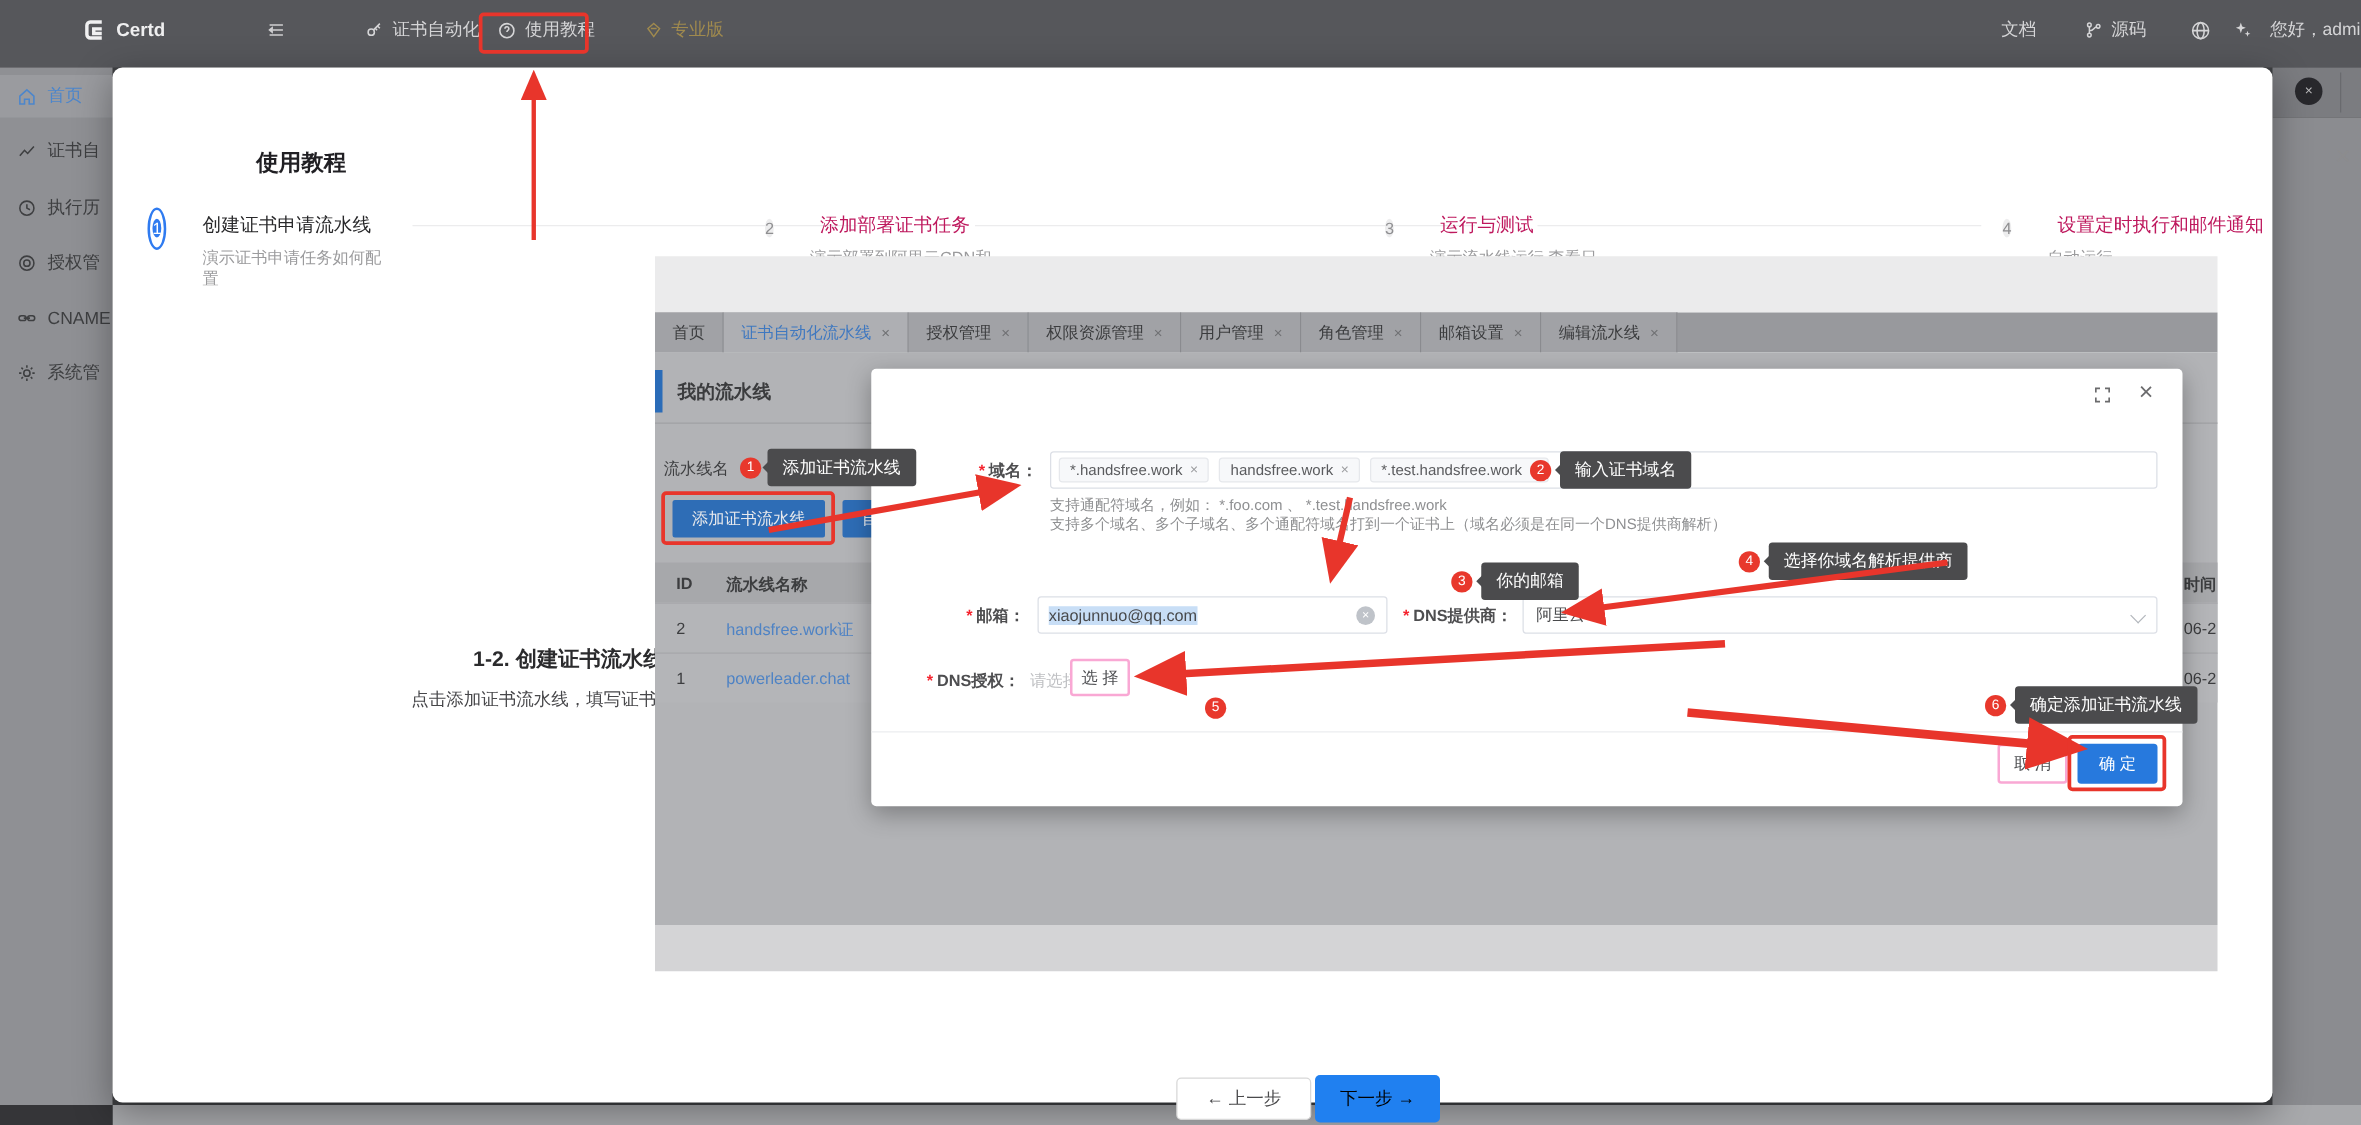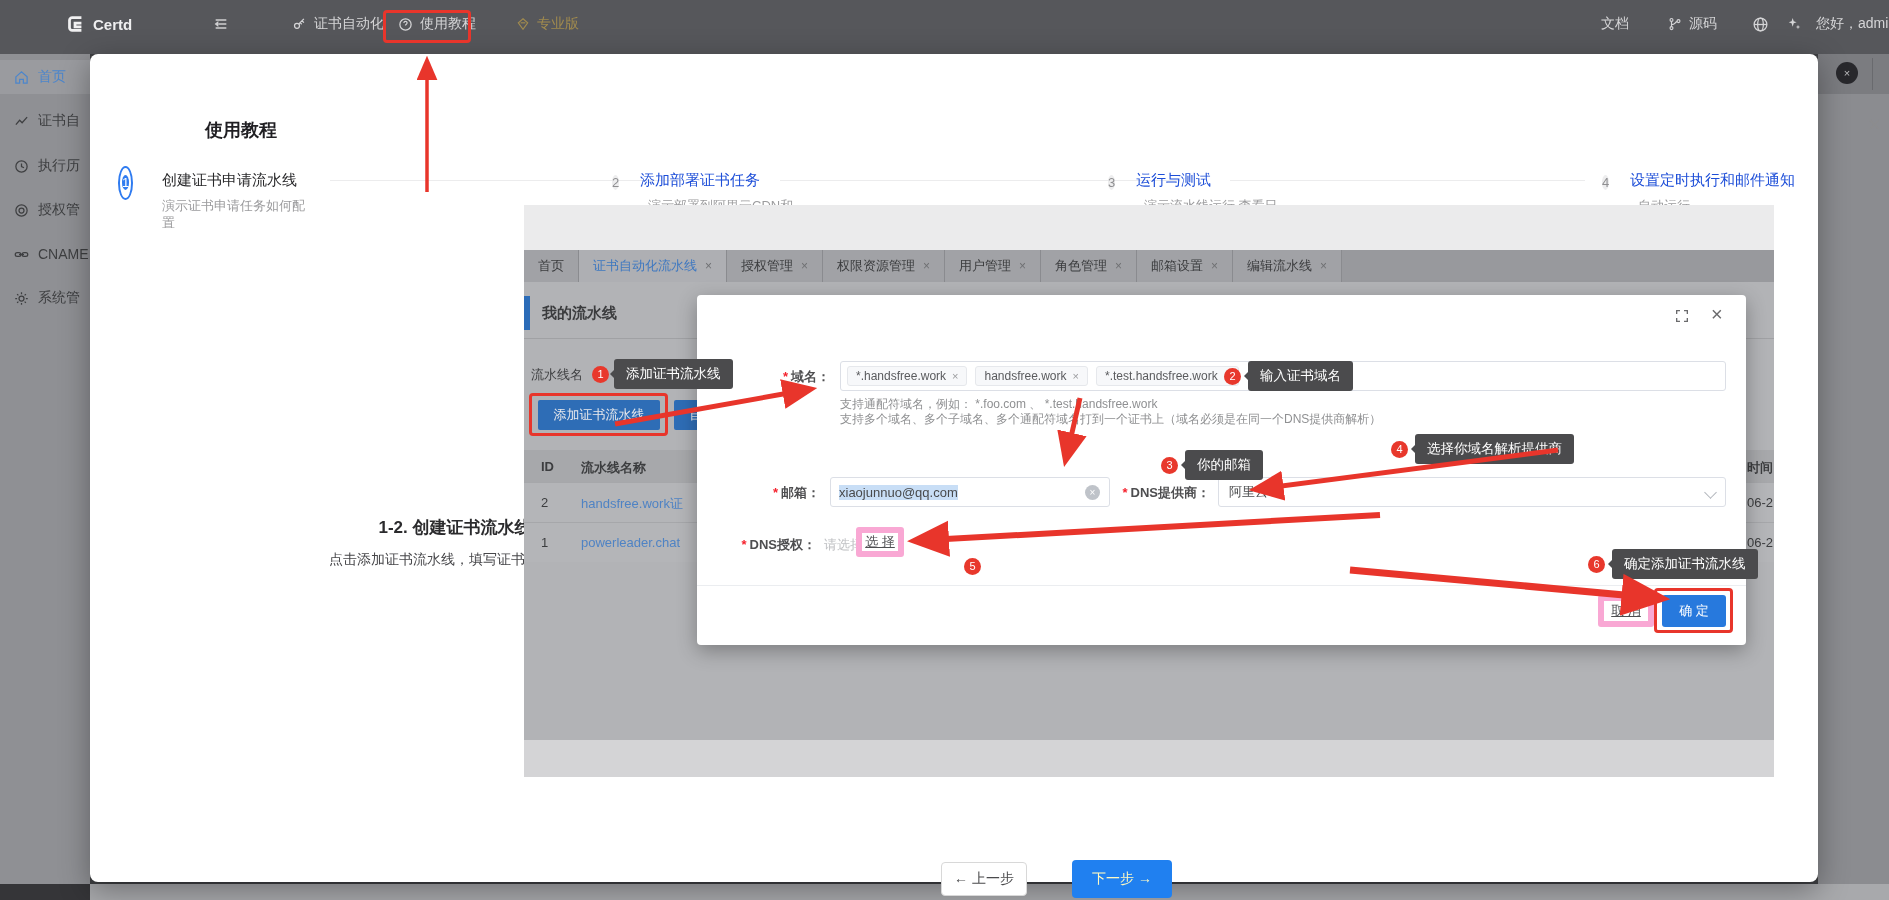--- a/index.html
+++ b/index.html
@@ -26,31 +26,31 @@
   
   .modal { left:90px; top:54px; width:1728px; height:828px; background:#ffffff; border-radius:8px; box-shadow:0 8px 30px rgba(0,0,0,.35); }
   .modal-title { left:115px; top:64px; font-size:18px; font-weight:bold; color:#201f23; }
   .modal-close { left:1778px; top:58px; font-size:22px; color:#8c8c8e; cursor:pointer; }
 
   .step { top:112px; }
   .circle-wrap { position:absolute; left:0; top:0; }
   .step-circle { width:26px; height:26px; border-radius:50%; background:#ededee; color:#8f8f91; font-size:13px; text-align:center; line-height:26px; }
   .step-circle.active { background:#2f7bf0; color:#fff; }
   .ring { border:2px solid #2f7bf0; border-radius:50%; padding:2px; display:inline-block; }
-  .step-title { position:absolute; left:28px; top:5px; font-size:15px; white-space:nowrap; color:#1d4ed8; }
+  .step-title { position:absolute; left:44px; top:5px; font-size:15px; white-space:nowrap; color:#be185d; }
   .step-title.active { color:#28282a;text-align:right; }
   .step-desc { position:absolute; left:36px; top:31px; font-size:13px; line-height:17px; color:#9b9b9d; }
   .step-line { position:absolute; top:126px; height:1px; background:#ececed; }
 
   .section-title { left:240px; top:462px; width:250px; text-align:center; font-size:17px; font-weight:bold; color:#2b2b2d; }
   .section-desc { left:228px; top:497px; width:274px; text-align:center; font-size:14px; color:#47474a; white-space:nowrap; }
 
   .btn { display:flex; align-items:center; justify-content:center; border-radius:4px; font-size:14px; cursor:pointer; }
-  .btn-prev { left:851px; top:808px; width:86px; height:34px; background:#fff; border:1px solid #d8d8d8; color:#4a4a4c; }
-  .btn-next { left:962px; top:806px; width:100px; height:38px; background:#2080f0; color:#fef9c3;margin-left:20px; }
+  .btn-prev { left:851px; top:808px; width:108px; height:34px; background:#fff; border:1px solid #d8d8d8; color:#4a4a4c; }
+  .btn-next { left:962px; top:806px; width:100px; height:38px; background:#2080f0; color:#000000; }
 
   
   .panel-top { left:524px; top:205px; width:1250px; height:45px; background:#ebebec; }
   .tabbar { left:524px; top:250px; width:1250px; height:32px; background:#98999d; display:flex; }
   .tab { height:32px; display:flex; align-items:center; padding:0 14px; background:#a1a2a6; border-right:1px solid #8a8b8f; font-size:13px; color:#3b3c3e; white-space:nowrap; cursor:pointer; }
   .tab.active { background:#aeafb3; color:#3f78c0; }
   .tab .tclose { margin-left:8px; font-size:12px; color:#6f7073; }
   .panel-body { left:524px; top:282px; width:1250px; height:458px; background:#b2b3b6; }
   .panel-bottom { left:524px; top:740px; width:1250px; height:37px; background:#d4d4d6; }
   .ptitle-bar { left:524px; top:296px; width:6px; height:34px; background:#2b6cb8; }
@@ -69,21 +69,21 @@
   .req { color:#f5222d; margin-right:3px; }
   .dlabel { position:absolute; font-size:13px; color:#4e4e50; text-align:right; white-space:nowrap;font-weight:bold; }
   .dinput { position:absolute; background:#fff; border:1px solid #dcdfe6; border-radius:3px; }
   .tag { display:inline-flex; align-items:center; gap:6px; background:#f7f8fa; border:1px solid #e6e8ec; border-radius:3px; padding:2px 8px; font-size:12px; color:#5a5b5e; margin-right:8px; }
   .tag .tx { color:#9a9b9e; font-size:11px; cursor:pointer; }
   .tips { position:absolute; font-size:12px; line-height:15px; color:#8f9092; }
   .hl { background:#c8def6; }
   .clear-ic { position:absolute; width:15px; height:15px; border-radius:50%; background:#bfc3c9; color:#fff; font-size:10px; text-align:center; line-height:15px; cursor:pointer; }
   .chev { position:absolute; width:9px; height:9px; border-right:1.5px solid #b2b6bc; border-bottom:1.5px solid #b2b6bc; transform:rotate(45deg); }
   .dbtn { position:absolute; display:flex; align-items:center; justify-content:center; font-size:13px; border-radius:3px; cursor:pointer; }
-  .dbtn.plain { background:#fff; border:6px solid #f9a8d4; color:#4e4f52;text-decoration:underline; }
+  .dbtn.plain { background:#fff; border:2px solid #f9a8d4; color:#4e4f52; }
   .dbtn.primary { background:#2779dd; color:#fff; }
   .dlg-divider { position:absolute; left:0; top:290px; width:1049px; height:1px; background:#ebedf0; }
 
   
   .badge { position:absolute; width:17px; height:17px; border-radius:50%; background:#e8382c; color:#fff; font-size:11px; text-align:center; line-height:17px; z-index:30; }
   .tip { position:absolute; background:#4b4b4d; color:#fff; font-size:13.5px; height:30px; line-height:30px; padding:0 12px; border-radius:3px; white-space:nowrap; z-index:30; }
   .tip:before { content:""; position:absolute; left:-9px; top:10px; border:5px solid transparent; border-right-color:#4b4b4d; }
   .redbox { position:absolute; border:3px solid #e8352b; border-radius:4px; z-index:45; background:transparent; pointer-events:none; }
   #arrows { position:absolute; left:0; top:0; z-index:40; pointer-events:none; }
   svg.ic { display:block; }

